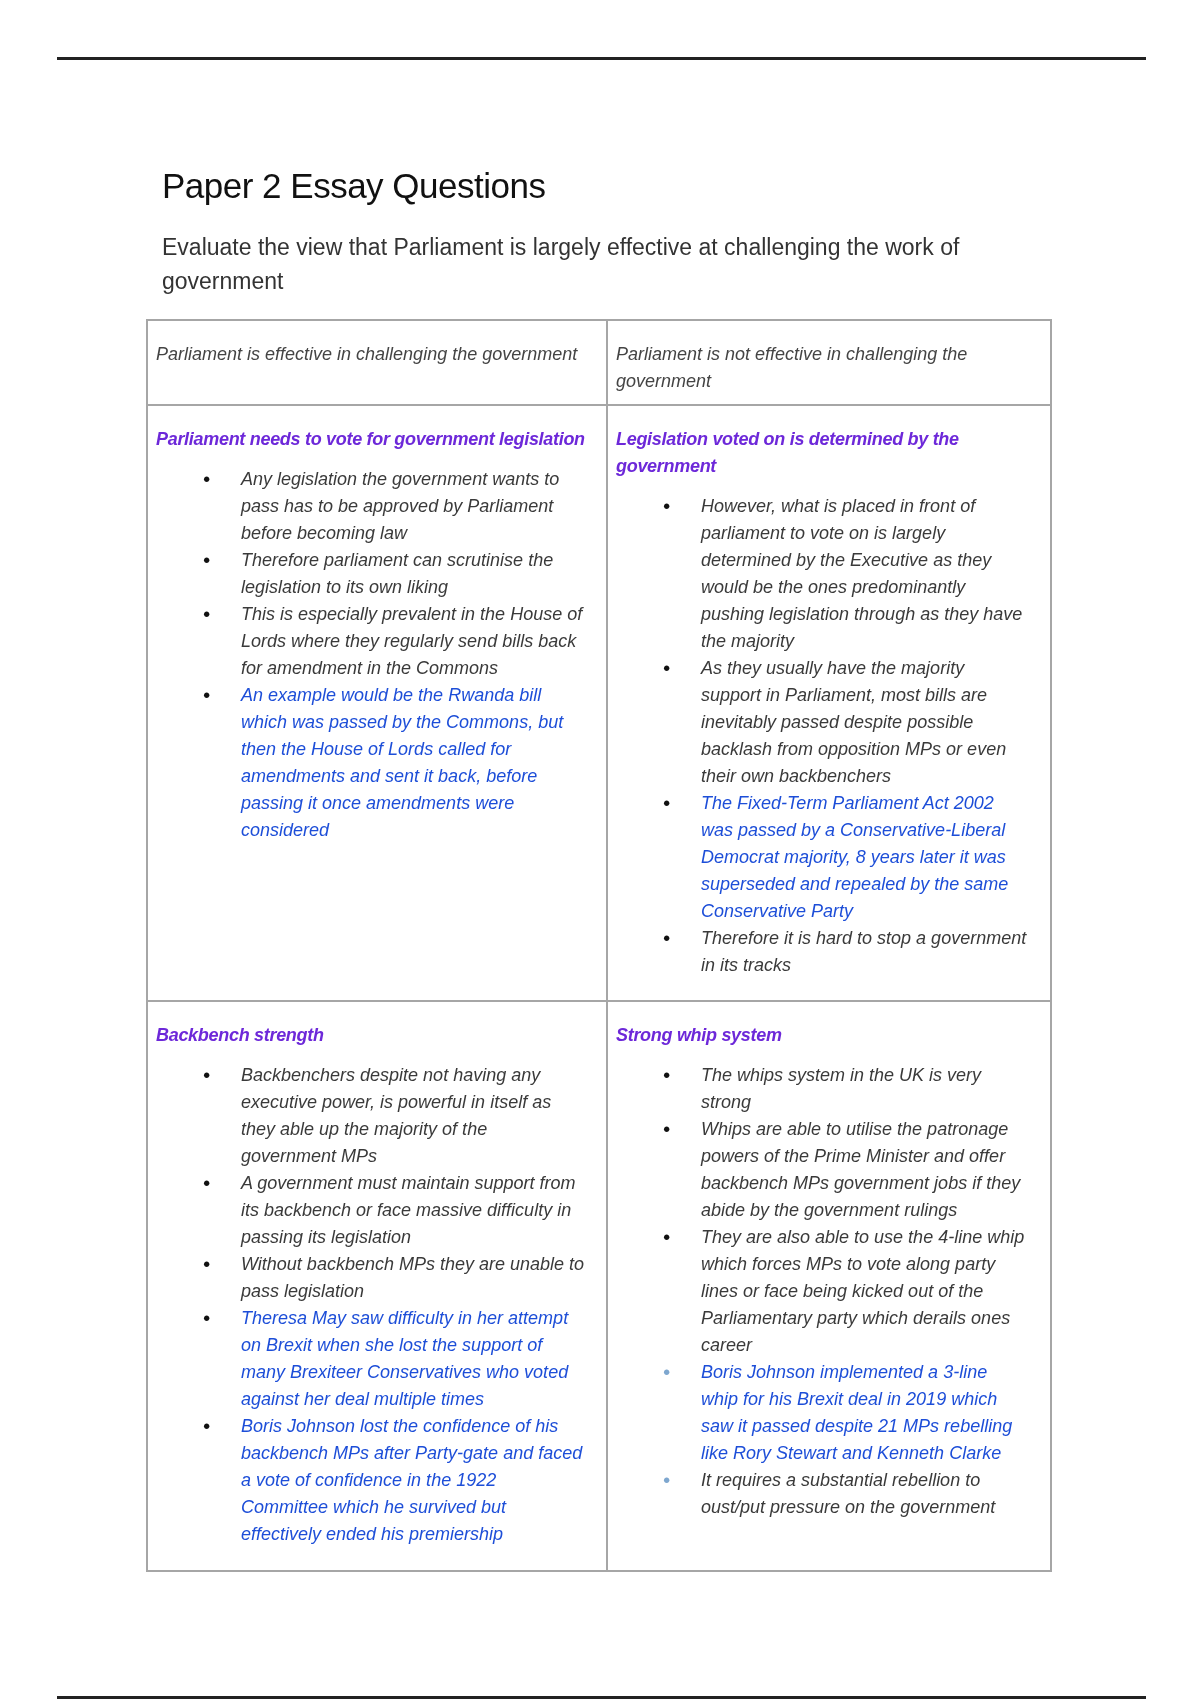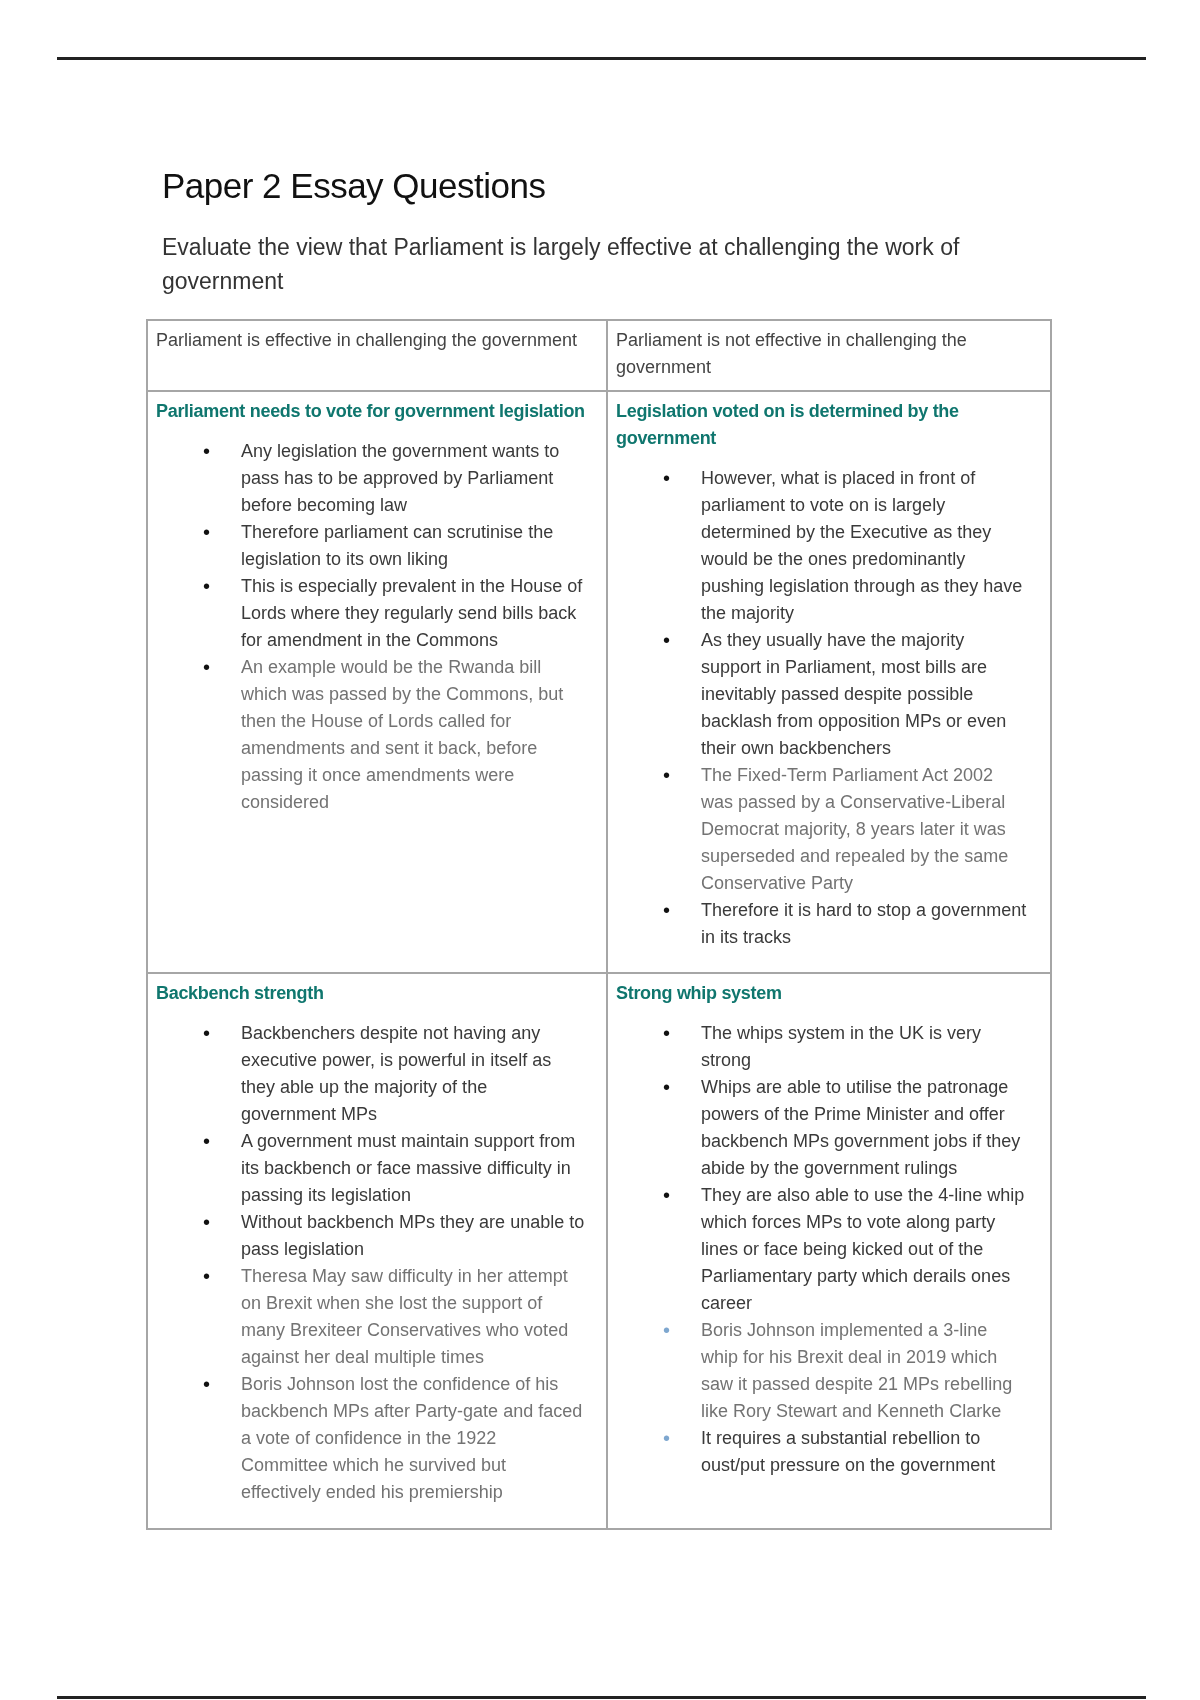--- a/index.html
+++ b/index.html
@@ -7,31 +7,31 @@
          font-family:"Liberation Sans", sans-serif; color:#222; }
   .rule { position:absolute; left:57px; width:1089px; height:3px; background:#222; }
   .rule.top { top:57px; }
   .rule.bottom { top:1696px; }
   .title { position:absolute; left:146px; top:150px; margin:16px;
            font-size:35px; font-weight:normal; color:#111; letter-spacing:-0.5px; }
   .subtitle { position:absolute; left:146px; top:214px; width:920px; margin:16px;
               font-size:23px; line-height:34px; color:#333; font-weight:normal; }
   table.essay { position:absolute; left:146px; top:319px; width:906px;
                 border-collapse:collapse; table-layout:fixed; }
-  table.essay td { border:2px solid #a6a6a6; vertical-align:top; padding:6px 8px 8px 8px;
-                   font-size:18px; line-height:27px; }
+  table.essay td { border:2px solid #a6a6a6; vertical-align:top; padding:20px 8px 8px 8px;
+                   font-size:18px; line-height:27px;font-style:italic; }
   td.head { color:#444; height:55px; }
   td.c1 { width:442px; }
   tr.r1 td { height:545px; }
   tr.r2 td { height:540px;border-radius:20px; }
-  .cell-heading { font-weight:bold; color:#0f766e; font-size:18px; letter-spacing:-0.3px; }
+  .cell-heading { font-weight:bold; color:#6d28d9; font-size:18px; letter-spacing:-0.3px; }
   ul.points { list-style:none; margin:13px; padding:0 0 0 72px; }
   ul.points li { position:relative; color:#3a3a3a; }
   ul.points li::before { content:"\2022"; position:absolute; left:-38px; top:0; color:#111; font-size:20px; }
-  ul.points li.example { color:#737373; }
+  ul.points li.example { color:#1d4ed8; }
   ul.points li.bluebullet::before { color:#7ea7cf; }
 </style>
 </head>
 <body>
 
 <div class="rule top"></div>
 
 <h1 class="title">Paper 2 Essay Questions</h1>
 <h2 class="subtitle">Evaluate the view that Parliament is largely effective at challenging the work of government</h2>
 

